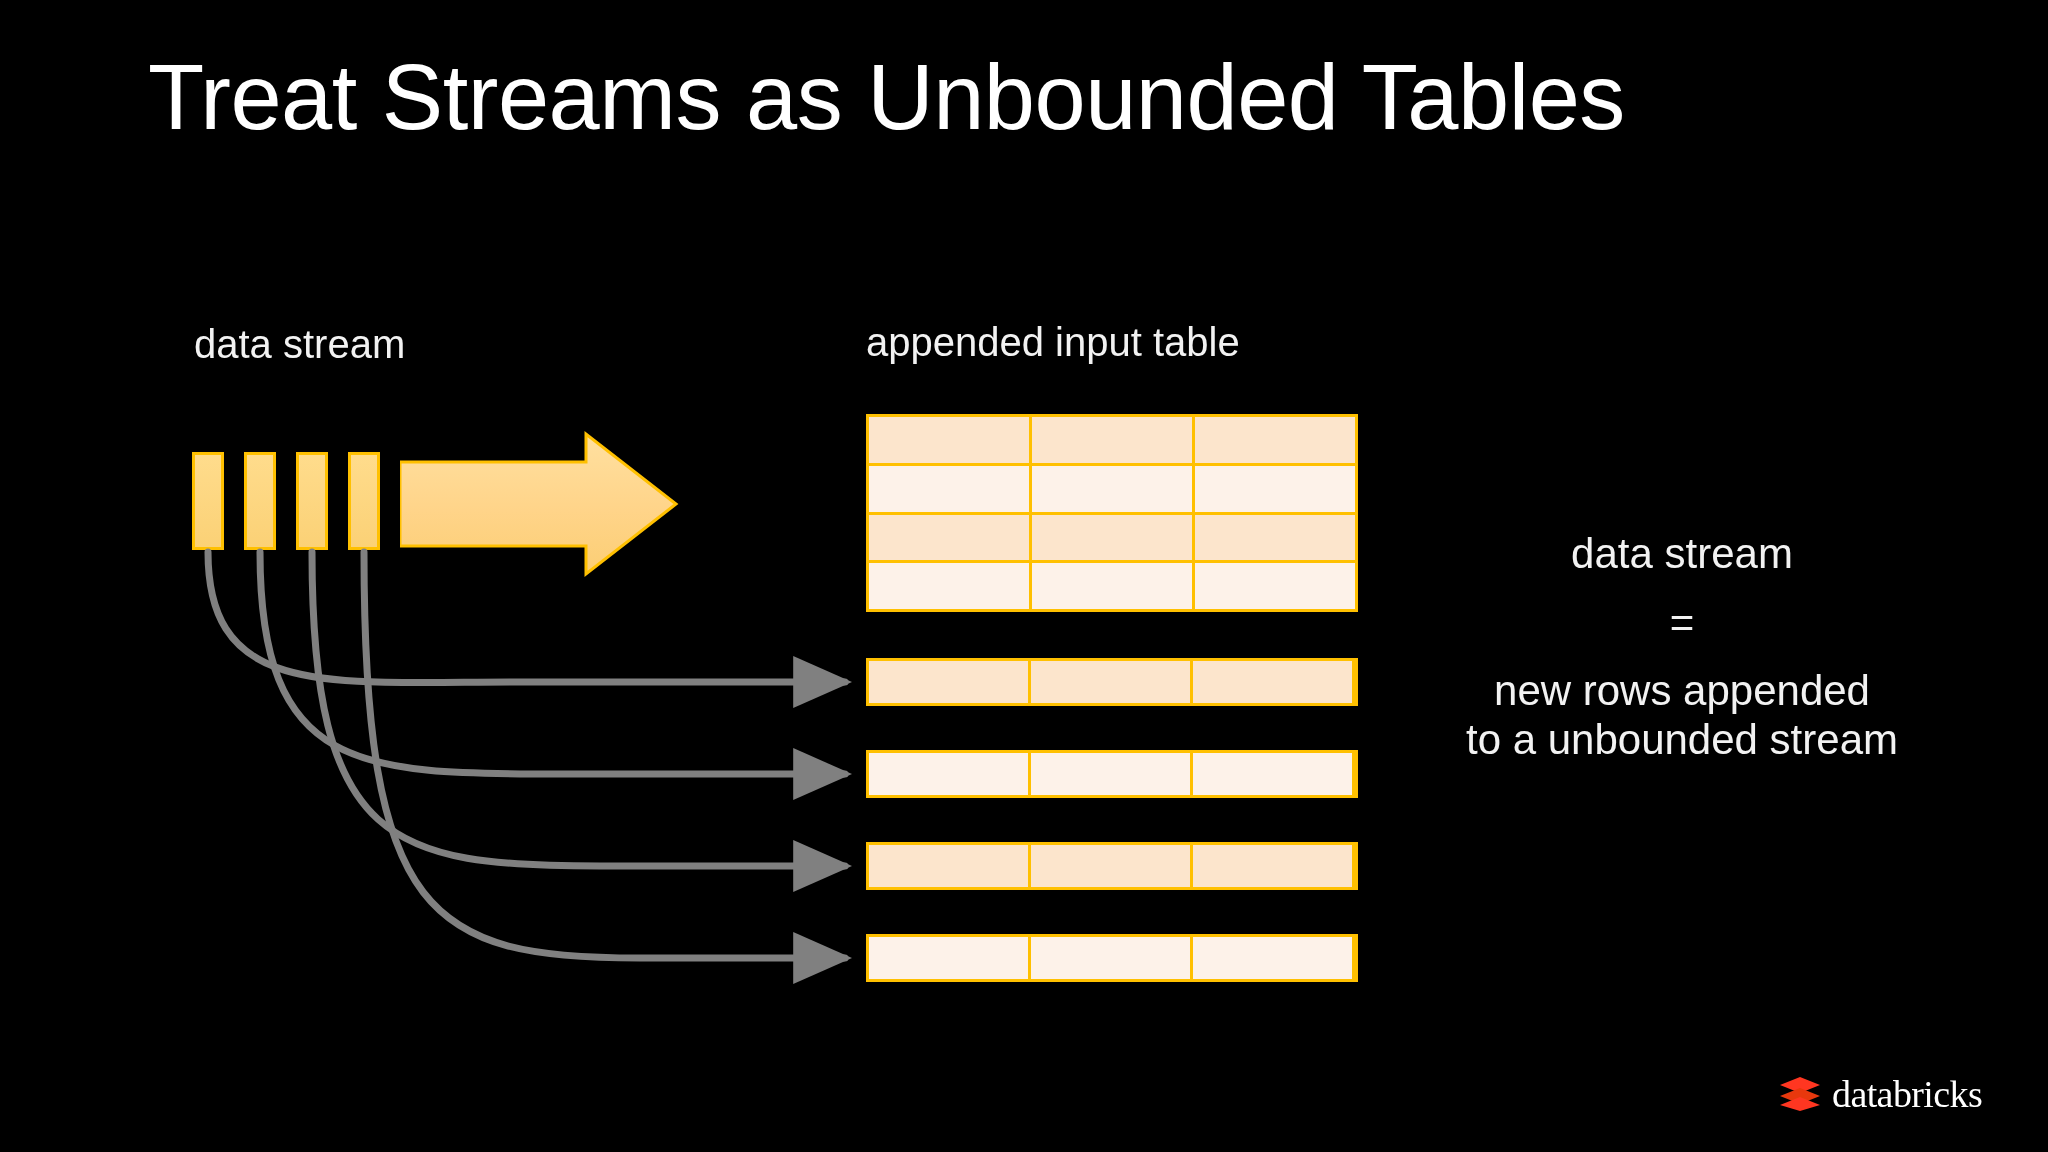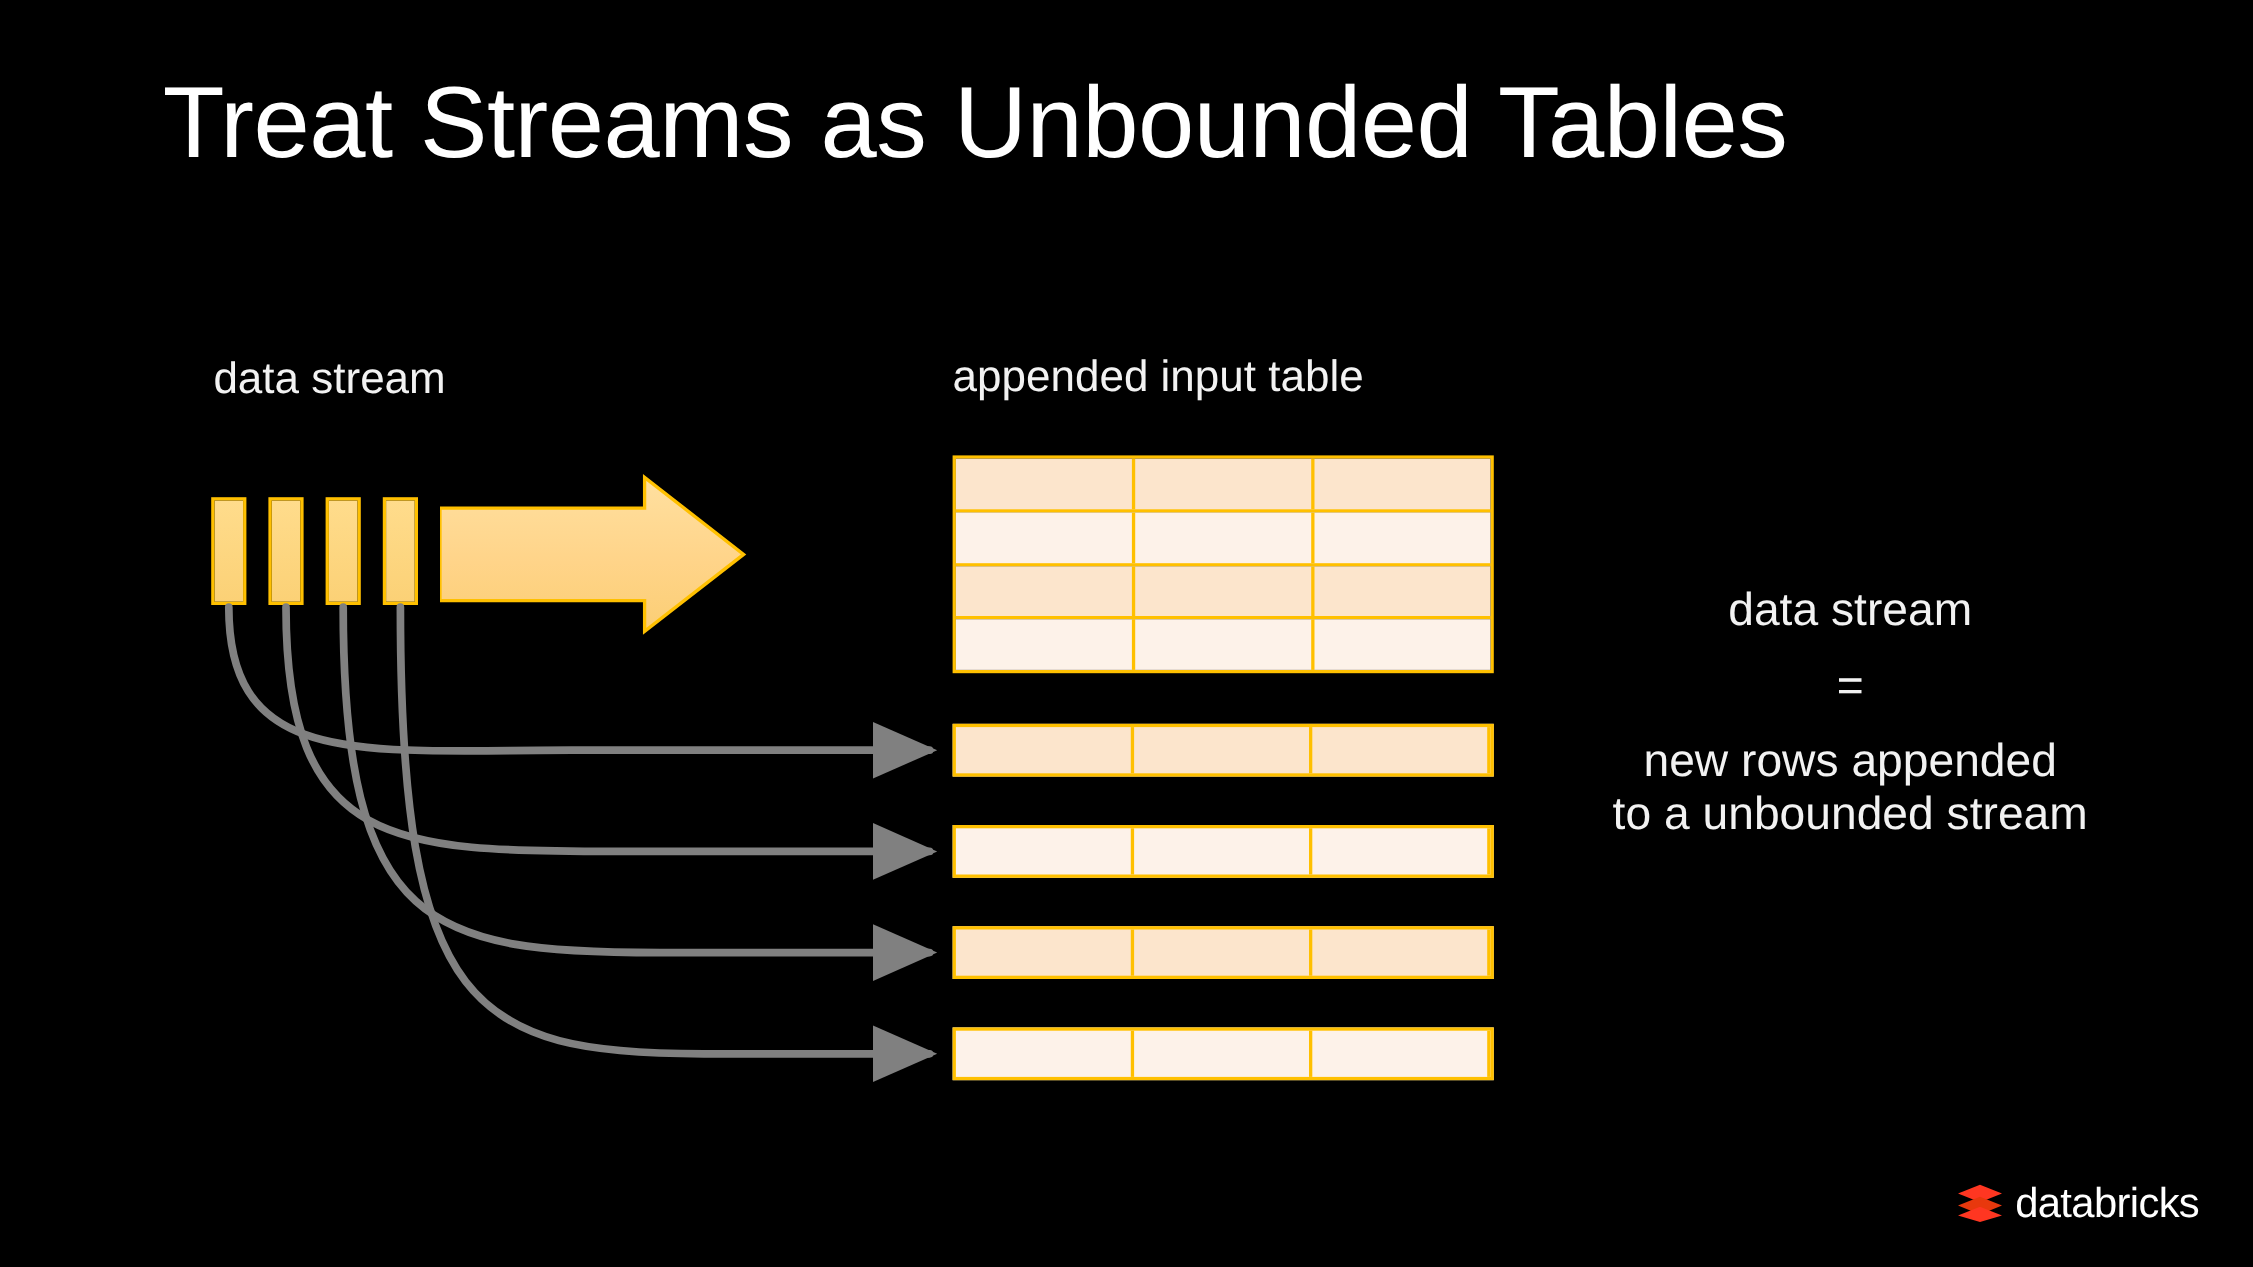--- a/index.html
+++ b/index.html
@@ -21,21 +21,21 @@
     left: 0; top: 0;
     width: 2048px;
     height: 1152px;
     background: #000000;
   }
 
   
   #title {
     position: absolute;
     left: 148px;
-    top: 63px;
+    top: 48px;
     width: 1800px;
     font-size: 92px;
     line-height: 1.08;
     font-weight: 400;
     letter-spacing: -0.5px;
     color: #ffffff;
     white-space: nowrap;
   }
 
   
@@ -155,21 +155,21 @@
     height: 44px;
     display: flex;
     align-items: center;
     gap: 10px;
   }
   #logo-mark { width: 44px; height: 38px; }
   #logo-text {
     font-size: 38px;
     letter-spacing: -0.6px;
     color: #ffffff;
-    font-family: Liberation Sans, sans-serif;
+    font-family: Liberation Serif, serif;
   }
 </style>
 </head>
 <body>
 
 <div id="slide">
 
   <div id="title">Treat Streams as Unbounded Tables</div>
 
   <div class="section-label" id="label-data-stream">data stream</div>

